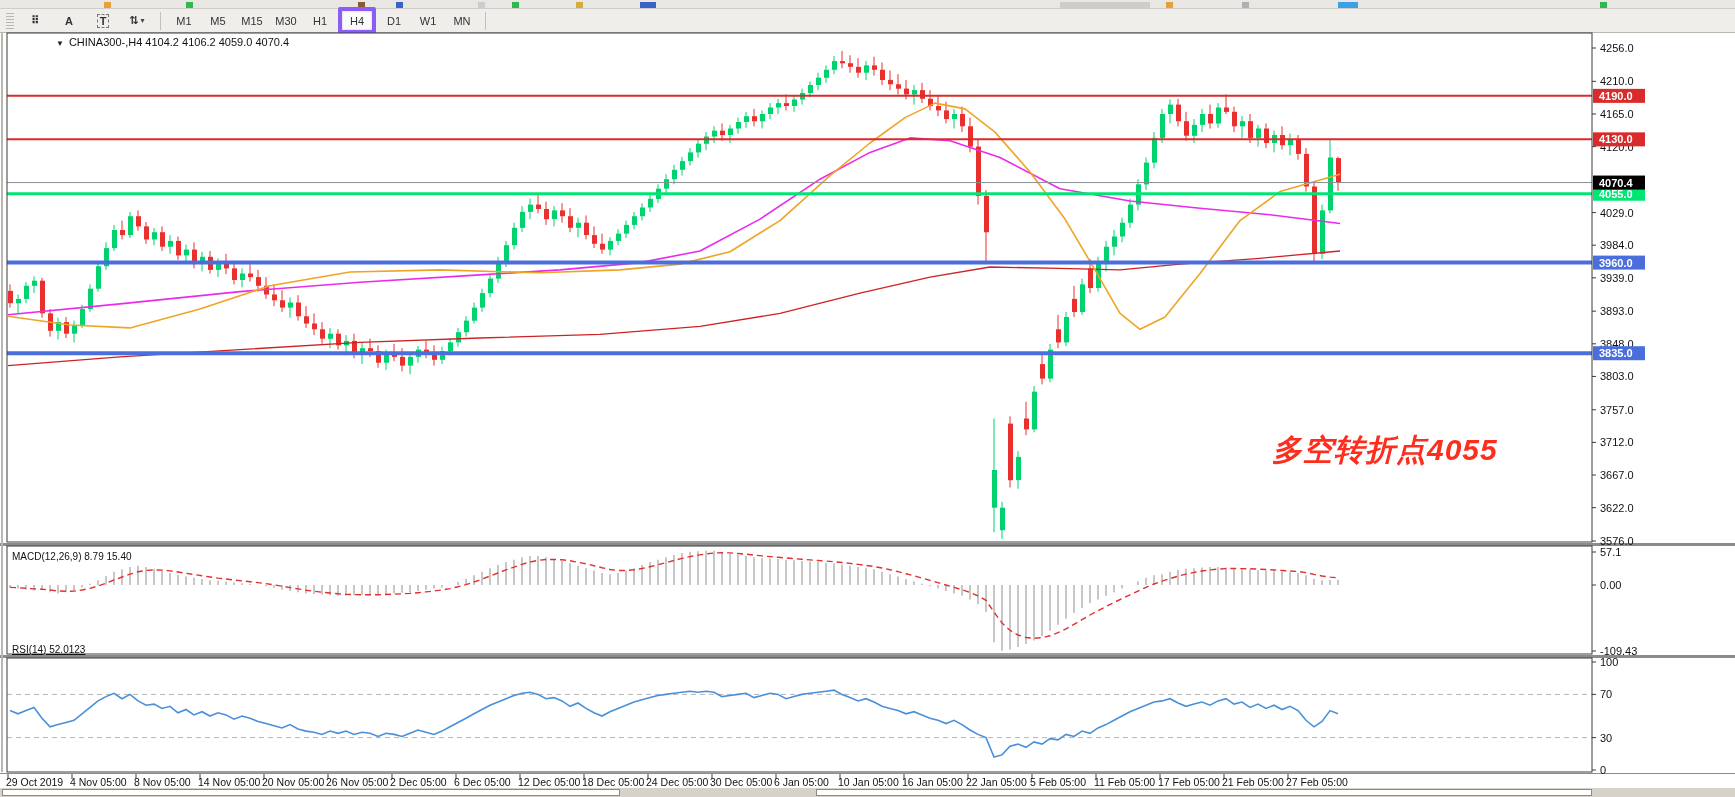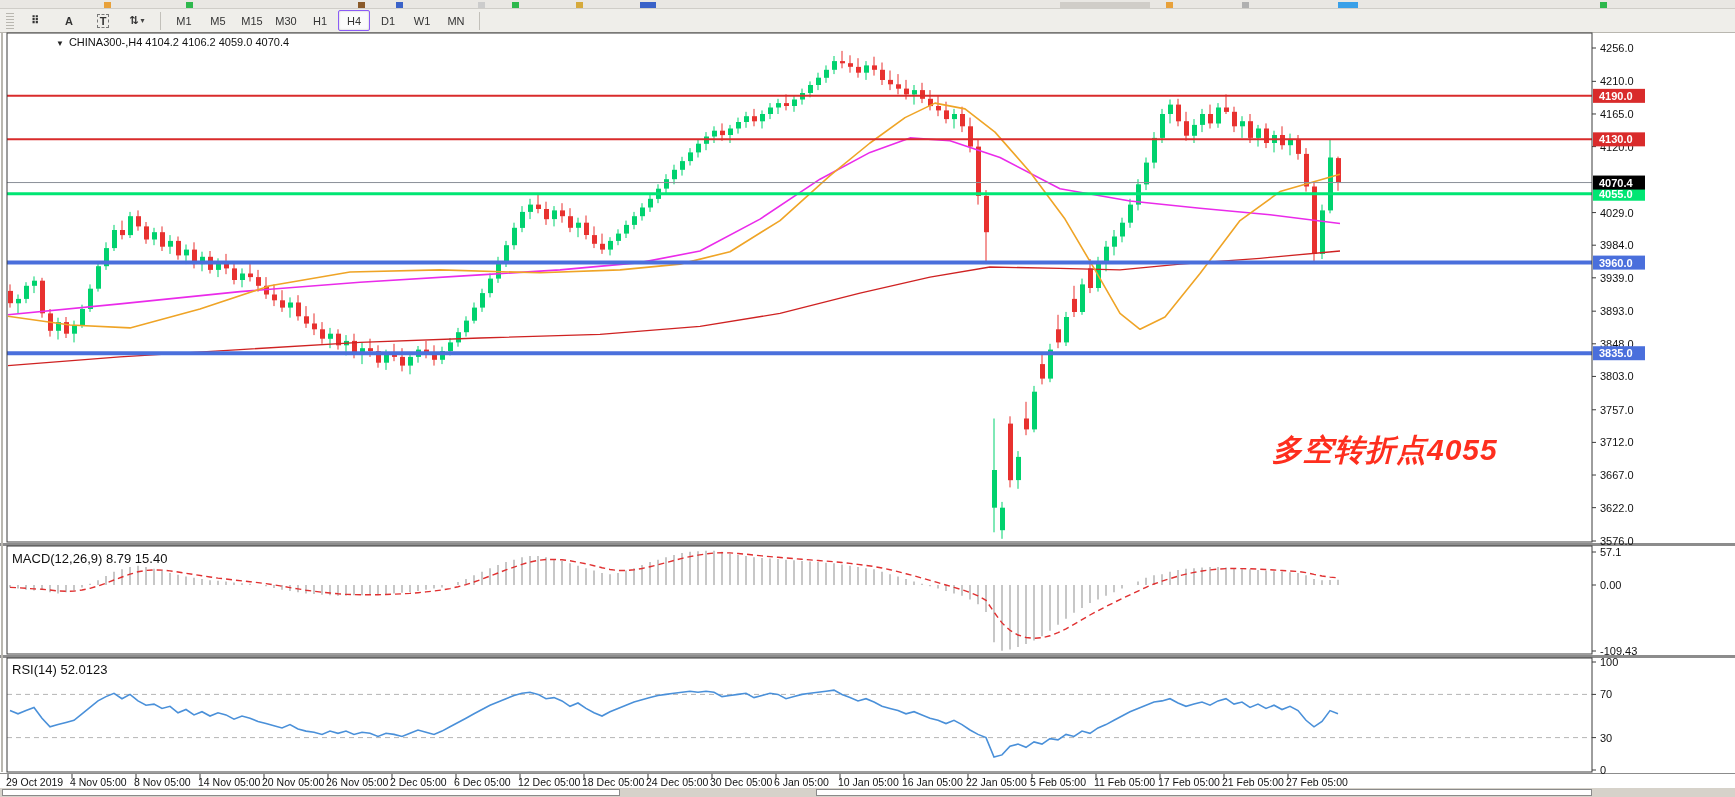--- a/index.html
+++ b/index.html
@@ -7,31 +7,31 @@
   #stage{position:relative;width:1735px;height:797px;background:#fff;}
   
   .top-strip{position:absolute;left:0;top:0;width:1735px;height:8px;background:#e9e7e3;border-bottom:1px solid #cfcdc8;}
   .frag{position:absolute;top:2px;width:7px;height:6px;}
   
   .toolbar{position:absolute;left:0;top:9px;width:1735px;height:23px;background:#efeeea;
     border-bottom:1px solid #b9b7b0;display:flex;align-items:center;font-size:11px;color:#222;}
   .tool-group{display:flex;align-items:center;height:100%;}
   .tool-btn{min-width:22px;height:19px;display:flex;align-items:center;justify-content:center;
     margin:0 1px;padding:0 4px;border:1px solid transparent;border-radius:2px;color:#333;}
-  .tool-btn.active{background:#fbfbfb;border:1px solid #8b5cf6;box-shadow:inset 0 0 2px #bbb;}
+  .tool-btn.active{background:#fbfbfb;border:4px solid #8b5cf6;box-shadow:inset 0 0 2px #bbb;}
   .tb-sep{width:1px;height:18px;background:#c2c0ba;margin:0 6px;}
   .grip{width:8px;height:16px;margin:0 4px 0 6px;
     background:repeating-linear-gradient(0deg,#b9b7b0 0 1px,transparent 1px 3px);}
   .caret{font-size:8px;margin-left:2px;color:#444;}
   .ticon{font-weight:bold;}
   .t-box{border:1px dashed #777;padding:0 2px;font-weight:bold;}
   
   .symbol-line{position:absolute;left:12px;top:36px;font-size:11px;color:#111;white-space:nowrap;margin-left:44px;}
   .symbol-line .tri{font-size:8px;margin-right:5px;color:#222;}
-  .ind-label{position:absolute;font-size:13px;color:#111;white-space:nowrap;}
+  .ind-label{position:absolute;font-size:10px;color:#111;white-space:nowrap;}
   .annotation{position:absolute;left:1272px;top:430px;font-size:30px;font-weight:bold;color:#fe2e1e;
     white-space:nowrap;letter-spacing:1px;font-style:italic;}
   
   .bottom-strip{position:absolute;left:0;top:788px;width:1735px;height:9px;background:#d6d2ca;}
   .bwin{position:absolute;top:1px;height:7px;background:#ffffff;border:1px solid #8a8a8a;box-sizing:border-box;}
   svg{position:absolute;left:0;top:0;}
   text{font-family:"Liberation Sans","DejaVu Sans",sans-serif;}
 </style>
 </head>
 <body>
@@ -711,21 +711,21 @@
       <text x="1222" y="786" font-size="10.5" fill="#111">21 Feb 05:00</text>
       <line x1="1288" y1="774" x2="1288" y2="779" stroke="#3c3c3c"></line>
       <text x="1286" y="786" font-size="10.5" fill="#111">27 Feb 05:00</text>
     </svg>
 
   <div class="symbol-line">
     <span class="tri">▼</span><span>CHINA300-,H4  4104.2 4106.2 4059.0 4070.4</span>
   </div>
 
   <div class="ind-label" style="left:12px;top:551px;">MACD(12,26,9) 8.79 15.40</div>
-  <div class="ind-label" style="left:12px;top:662px;">RSI(14) 52.0123</div>
+  <div class="ind-label" style="left:12px;top:644px;text-decoration:underline;">RSI(14) 52.0123</div>
 
   <div class="annotation">多空转折点4055</div>
 
   <div class="bottom-strip">
     <span class="bwin" style="left:2px;width:618px;"></span>
     <span class="bwin" style="left:816px;width:776px;"></span>
   </div>
 </div>
 
 </body></html>

